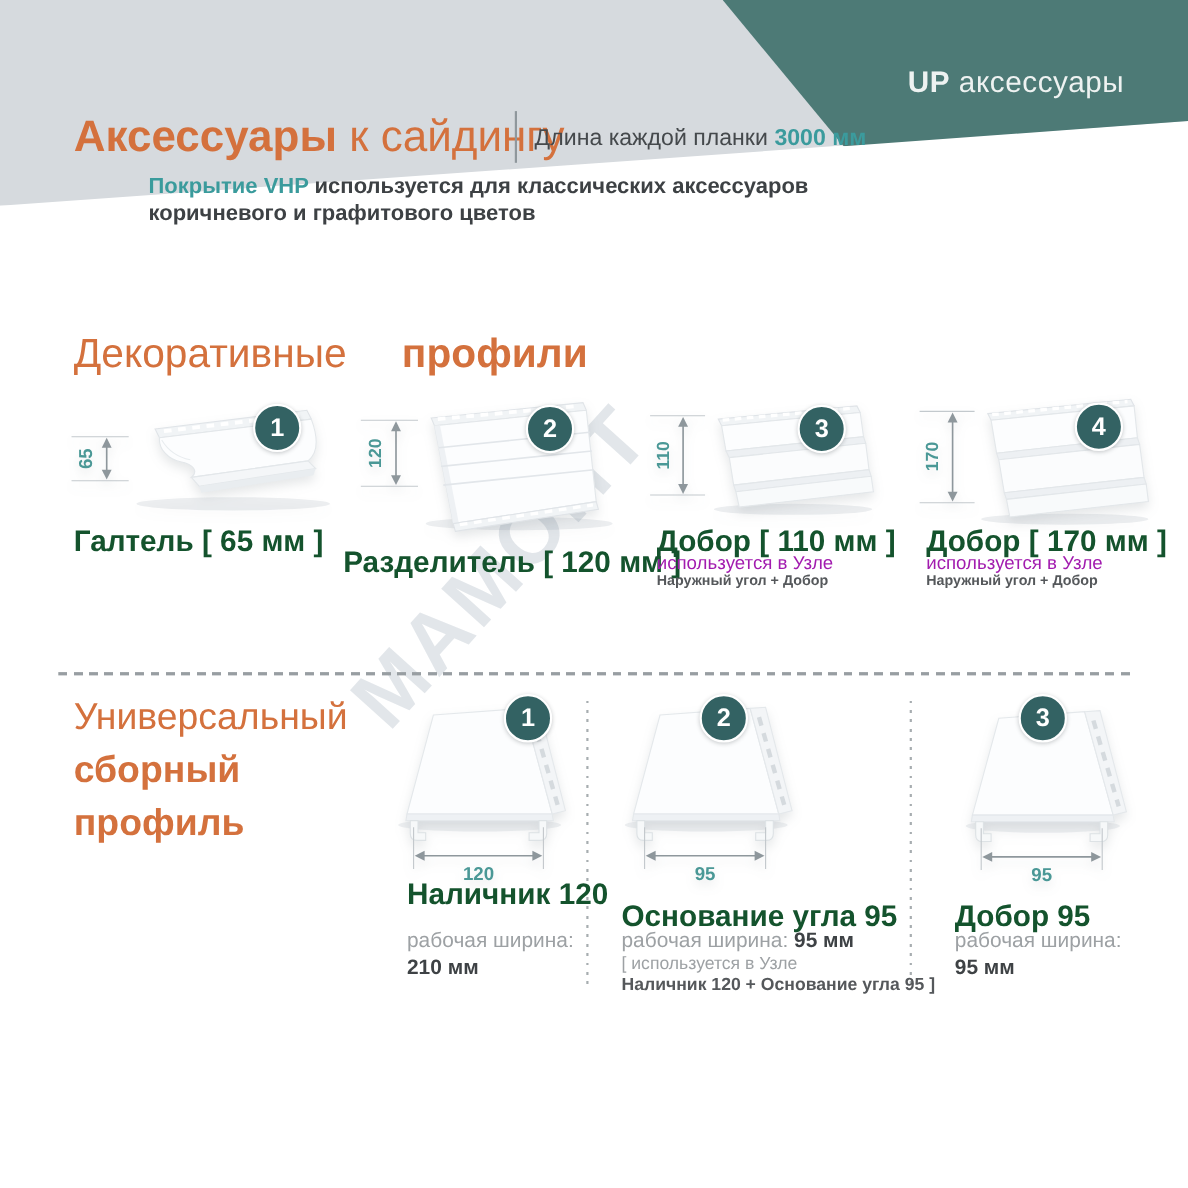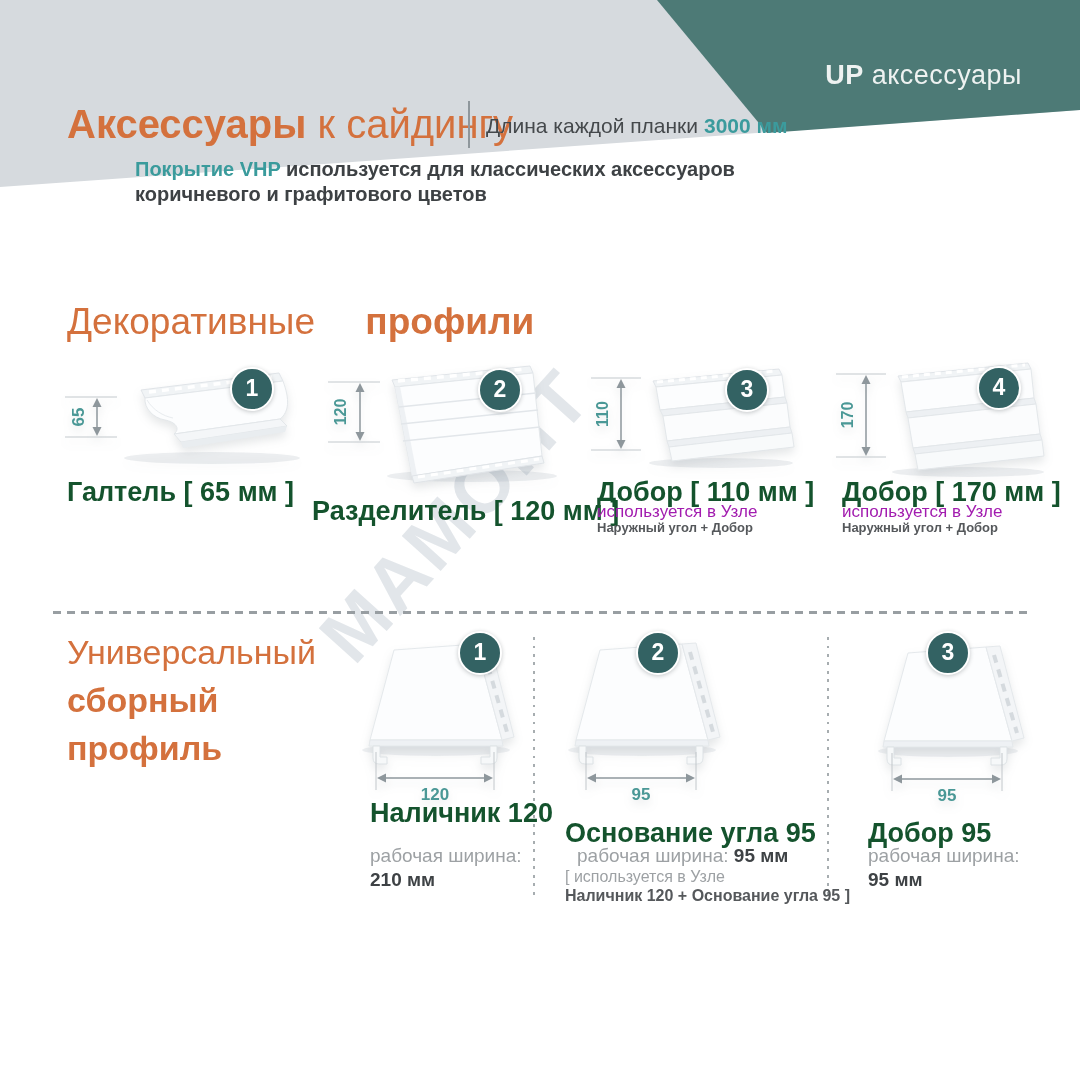--- a/index.html
+++ b/index.html
@@ -229,21 +229,21 @@
     <path d="M145,118 v12 q0,6 -6,6 h-10 v-7 h9 v-11 Z" fill="#f6f8f9" stroke="#dde2e5"></path>
     <line x1="28" y1="124" x2="28" y2="162" stroke="#c2c7cb" stroke-width="1"></line>
     <line x1="138" y1="124" x2="138" y2="162" stroke="#c2c7cb" stroke-width="1"></line>
     <line x1="34" y1="150" x2="132" y2="150" stroke="#8e979c" stroke-width="1.5"></line>
     <polygon points="29,150 38,145.5 38,154.5" fill="#8e979c"></polygon>
     <polygon points="137,150 128,145.5 128,154.5" fill="#8e979c"></polygon>
     <text x="83" y="172" text-anchor="middle" fill="#4a9896" font-size="17" font-weight="600">95</text>
   </svg>
   <div class="abs badge" style="left:636px;top:631px;">2</div>
   <div class="abs pname" style="left:565px;top:818px;">Основание угла 95</div>
-  <div class="abs bline-gray" style="left:565px;top:845px;margin-left:12px;">
+  <div class="abs bline-gray" style="left:565px;top:845px;">
     <span>рабочая ширина: </span><span class="bline-dark" style="position:static;">95 мм</span>
   </div>
   <div class="abs bline-small-gray" style="left:565px;top:868px;">[ используется в Узле</div>
   <div class="abs bline-small-dark" style="left:565px;top:887px;">Наличник 120 + Основание угла 95 ]</div>
 
   <svg class="abs profile-svg" style="left:868px;top:633px;" width="160" height="170" viewBox="0 0 160 170">
     <ellipse cx="80" cy="118" rx="70" ry="6" fill="#8795a0" opacity="0.14"></ellipse>
     <polygon points="40,20 118,14 144,108 16,108" fill="#fcfdfe" stroke="#e4e8eb"></polygon>
     <polygon points="118,14 132,13 156,105 144,108" fill="#f3f5f7" stroke="#e4e8eb"></polygon>
     <line x1="126" y1="22" x2="149" y2="100" stroke="#d5dade" stroke-width="4" stroke-dasharray="8 7"></line>

